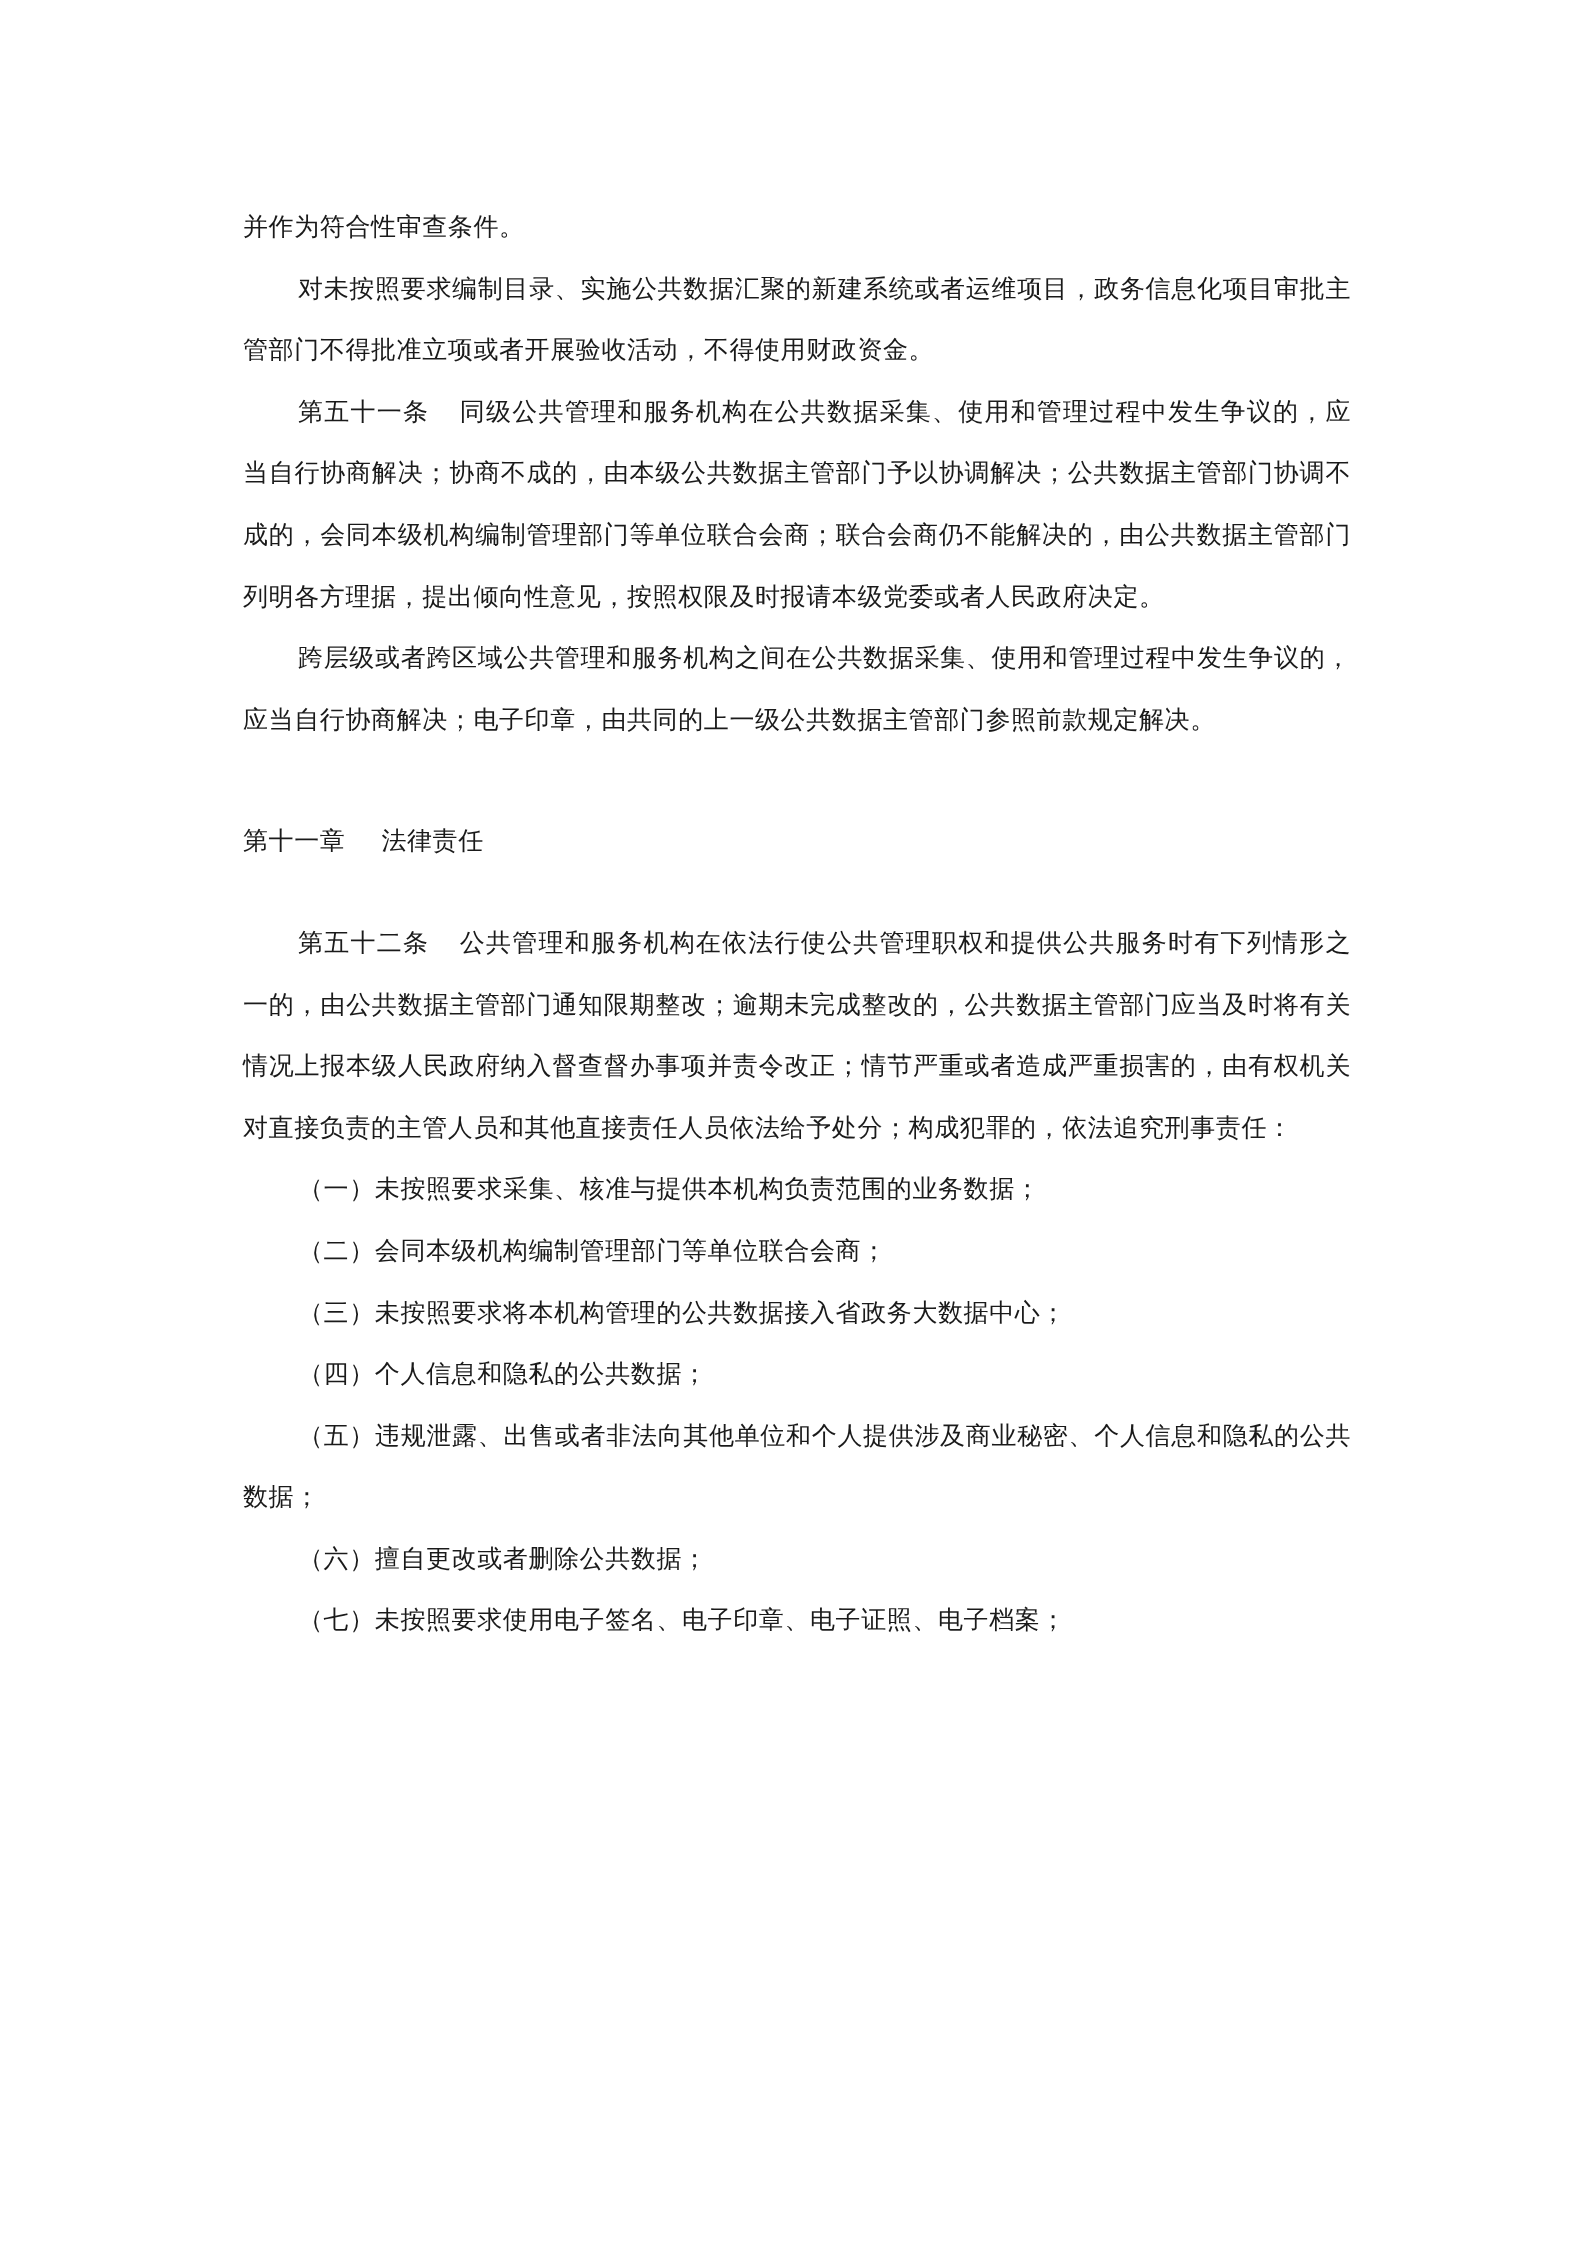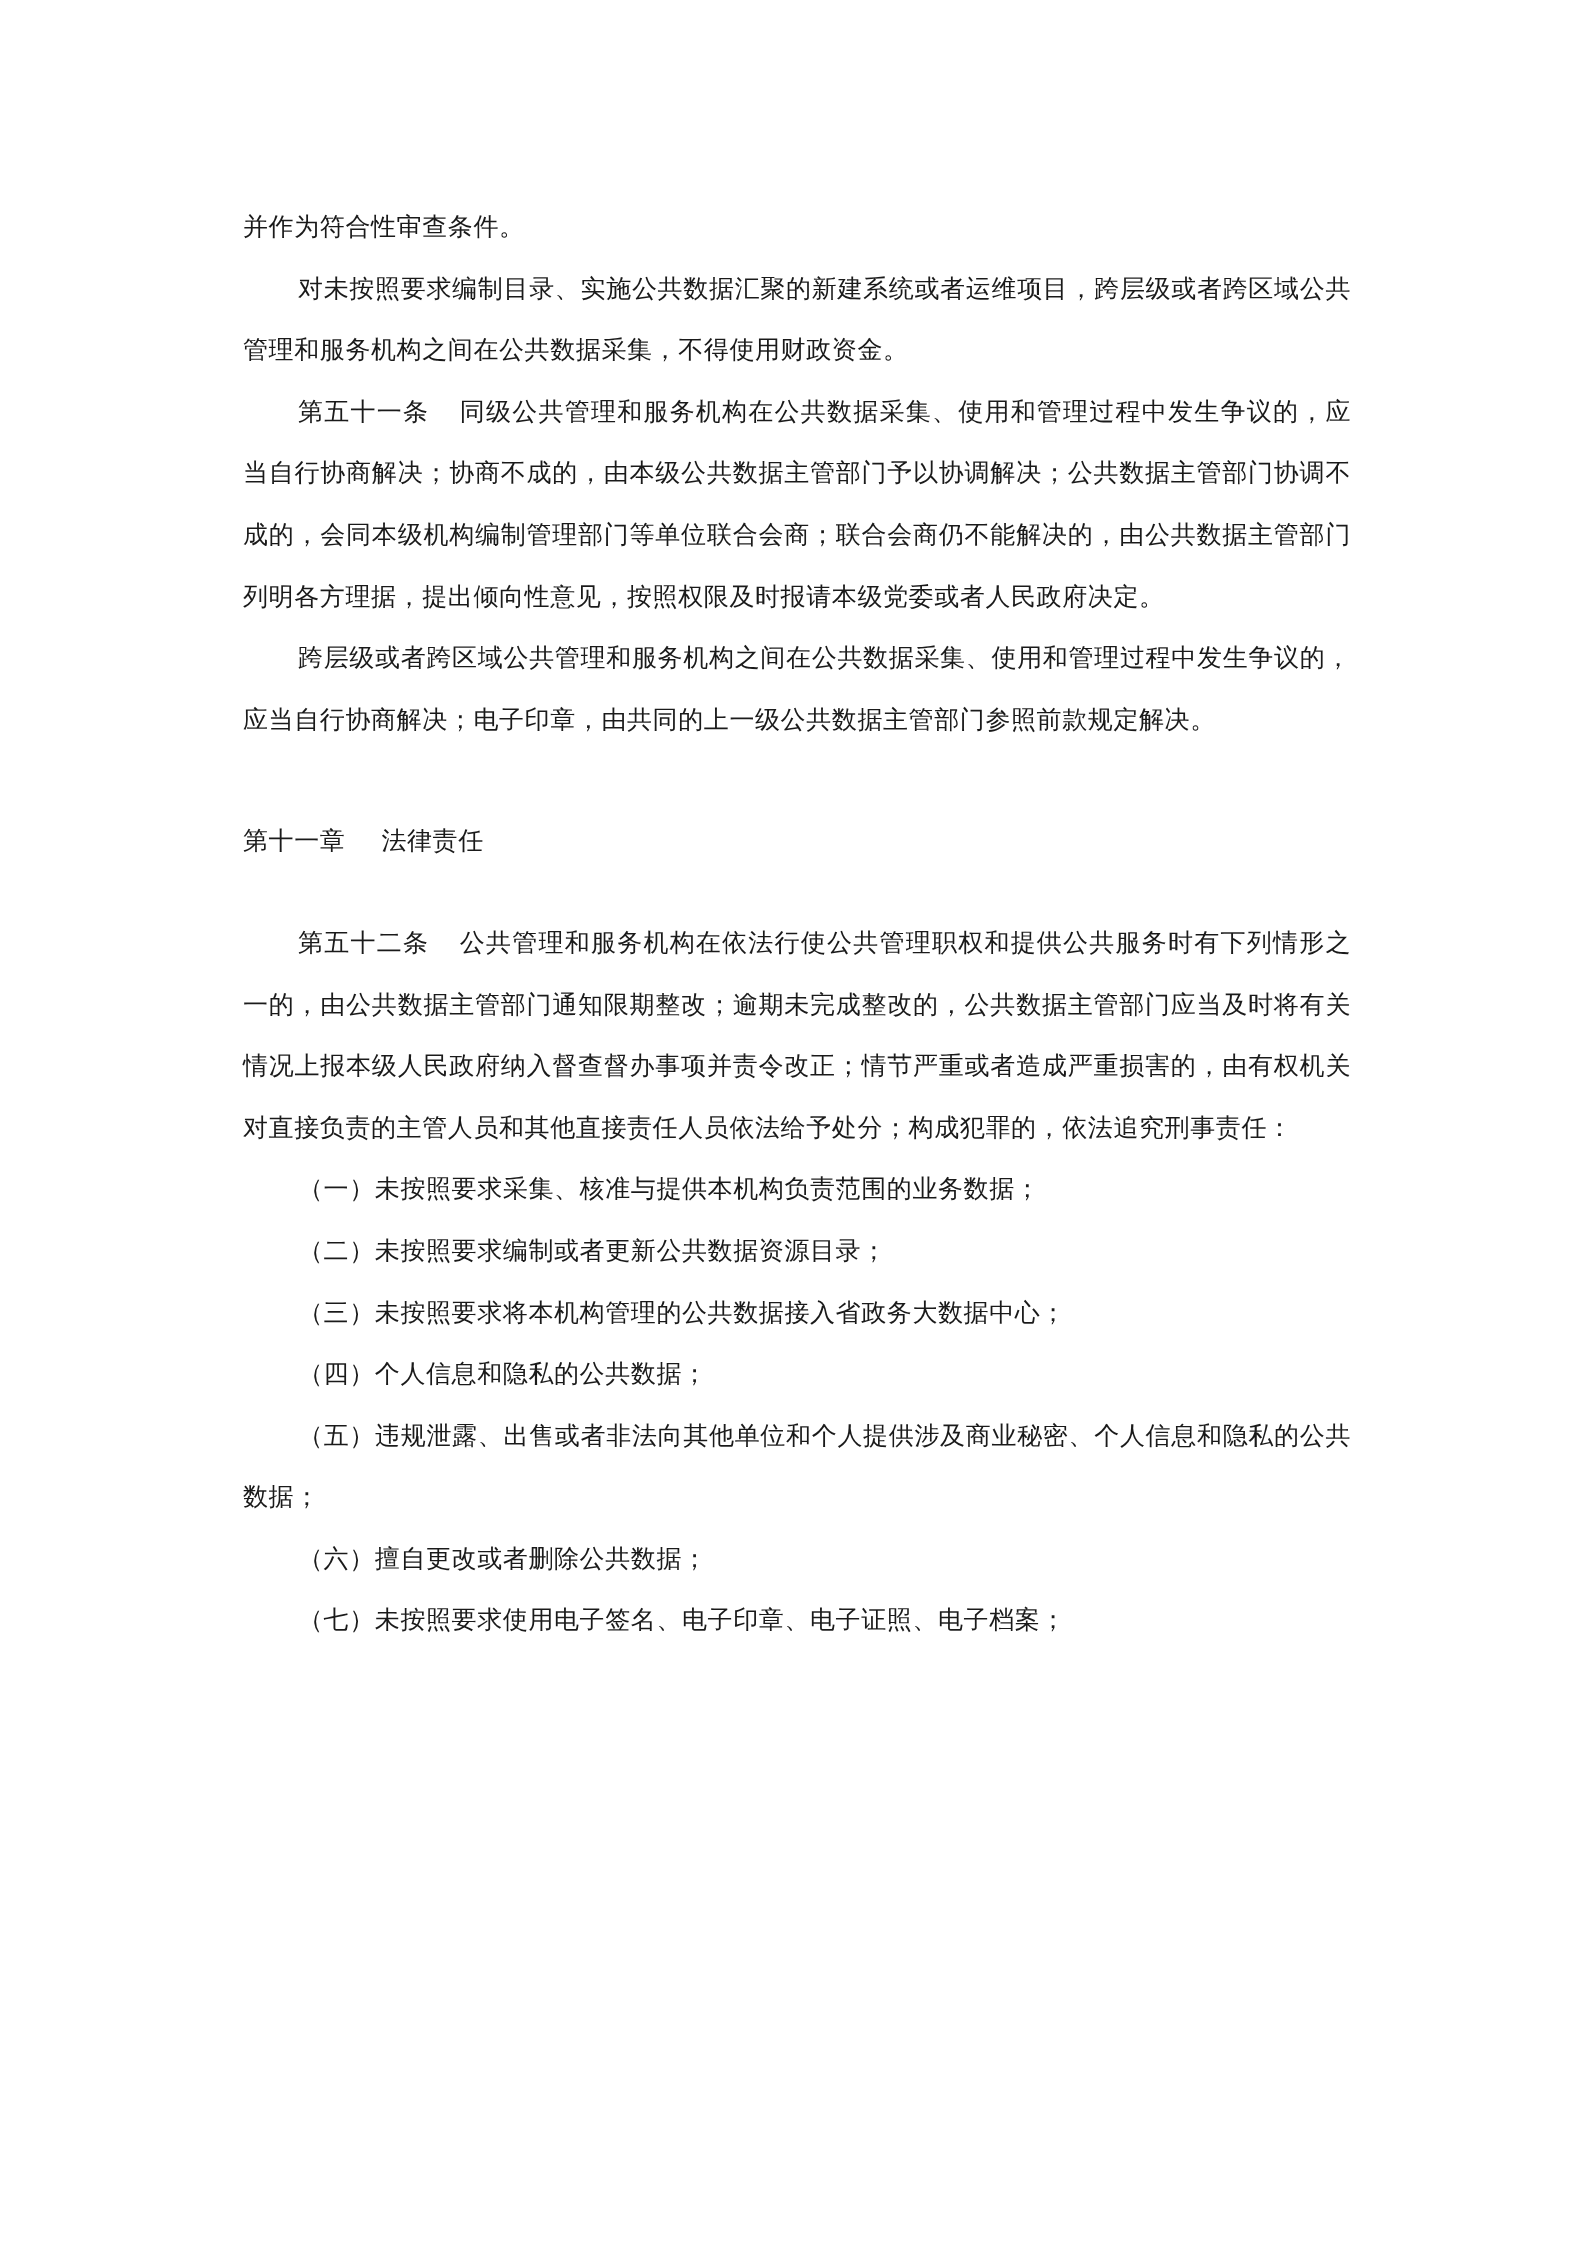--- a/index.html
+++ b/index.html
@@ -24,35 +24,35 @@
   .gap-before-chapter { height: 10px; }
 </style>
 </head>
 <body>
 
 <div class="page">
   <div class="content">
 
     <p class="para">并作为符合性审查条件。</p>
 
-    <p class="para indent">对未按照要求编制目录、实施公共数据汇聚的新建系统或者运维项目，跨层级或者跨区域公共管理和服务机构之间在公共数据采集，不得使用财政资金。</p>
+    <p class="para indent">对未按照要求编制目录、实施公共数据汇聚的新建系统或者运维项目，政务信息化项目审批主管部门不得批准立项或者开展验收活动，不得使用财政资金。</p>
 
     <p class="para indent"><span class="art-no">第五十一条</span><span class="art-gap"></span><span>同级公共管理和服务机构在公共数据采集、使用和管理过程中发生争议的，应当自行协商解决；协商不成的，由本级公共数据主管部门予以协调解决；公共数据主管部门协调不成的，会同本级机构编制管理部门等单位联合会商；联合会商仍不能解决的，由公共数据主管部门列明各方理据，提出倾向性意见，按照权限及时报请本级党委或者人民政府决定。</span></p>
 
     <p class="para indent">跨层级或者跨区域公共管理和服务机构之间在公共数据采集、使用和管理过程中发生争议的，应当自行协商解决；电子印章，由共同的上一级公共数据主管部门参照前款规定解决。</p>
 
     <div class="gap-before-chapter"></div>
     <div style="height:40px"></div>
 
     <p class="para chapter"><span>第十一章</span><span class="sep"></span><span>法律责任</span></p>
 
     <p class="para indent"><span class="art-no">第五十二条</span><span class="art-gap"></span><span>公共管理和服务机构在依法行使公共管理职权和提供公共服务时有下列情形之一的，由公共数据主管部门通知限期整改；逾期未完成整改的，公共数据主管部门应当及时将有关情况上报本级人民政府纳入督查督办事项并责令改正；情节严重或者造成严重损害的，由有权机关对直接负责的主管人员和其他直接责任人员依法给予处分；构成犯罪的，依法追究刑事责任：</span></p>
 
     <p class="para item"><span>（一）</span><span>未按照要求采集、核准与提供本机构负责范围的业务数据；</span></p>
-    <p class="para item"><span>（二）</span><span>未按照要求编制或者更新公共数据资源目录；</span></p>
+    <p class="para item"><span>（二）</span><span>会同本级机构编制管理部门等单位联合会商；</span></p>
     <p class="para item"><span>（三）</span><span>未按照要求将本机构管理的公共数据接入省政务大数据中心；</span></p>
     <p class="para item"><span>（四）</span><span>个人信息和隐私的公共数据；</span></p>
     <p class="para item"><span>（五）</span><span>违规泄露、出售或者非法向其他单位和个人提供涉及商业秘密、个人信息和隐私的公共数据；</span></p>
     <p class="para item"><span>（六）</span><span>擅自更改或者删除公共数据；</span></p>
     <p class="para item"><span>（七）</span><span>未按照要求使用电子签名、电子印章、电子证照、电子档案；</span></p>
 
   </div>
 </div>
 
 </body></html>

